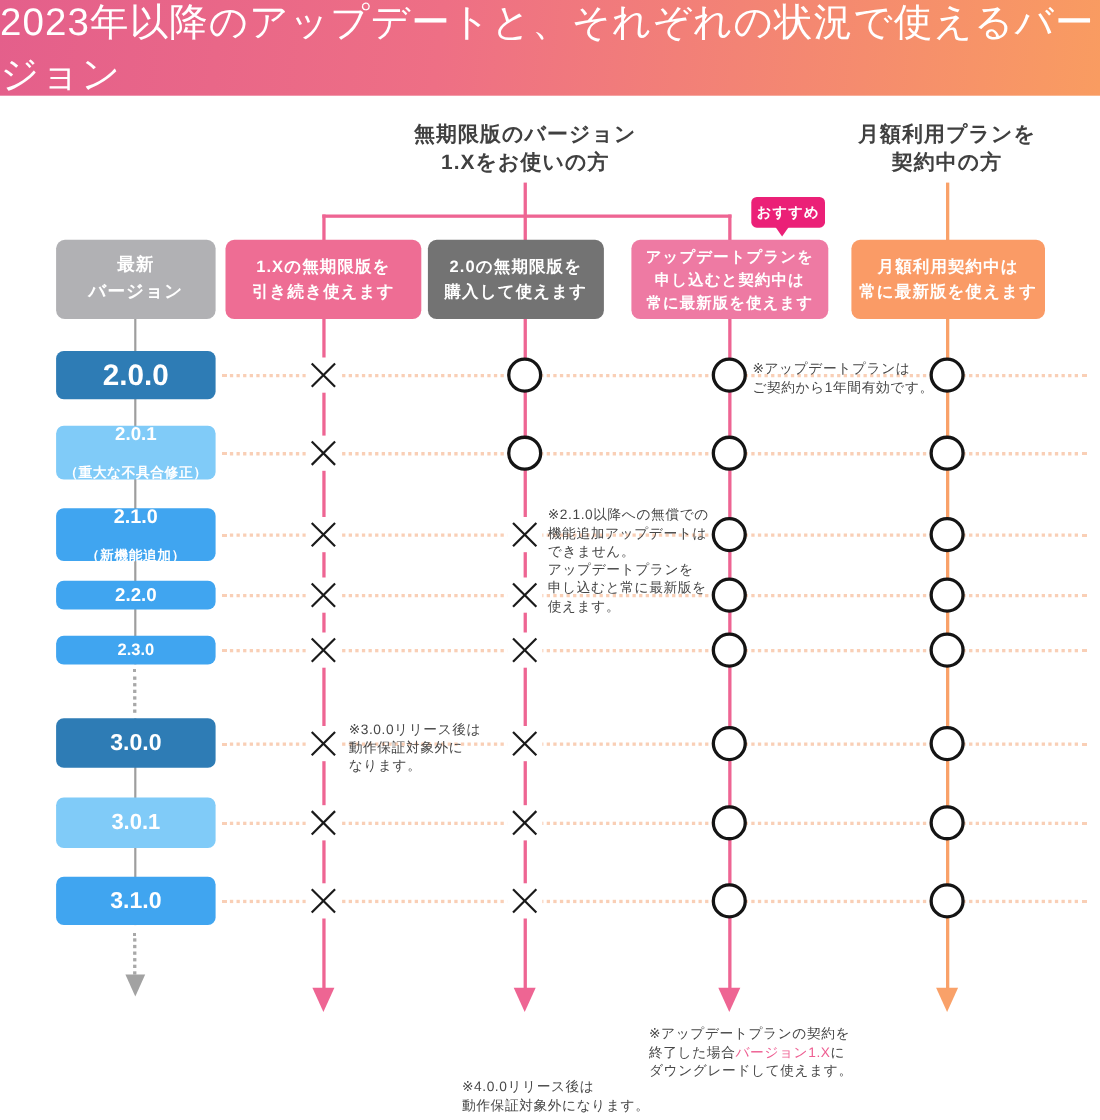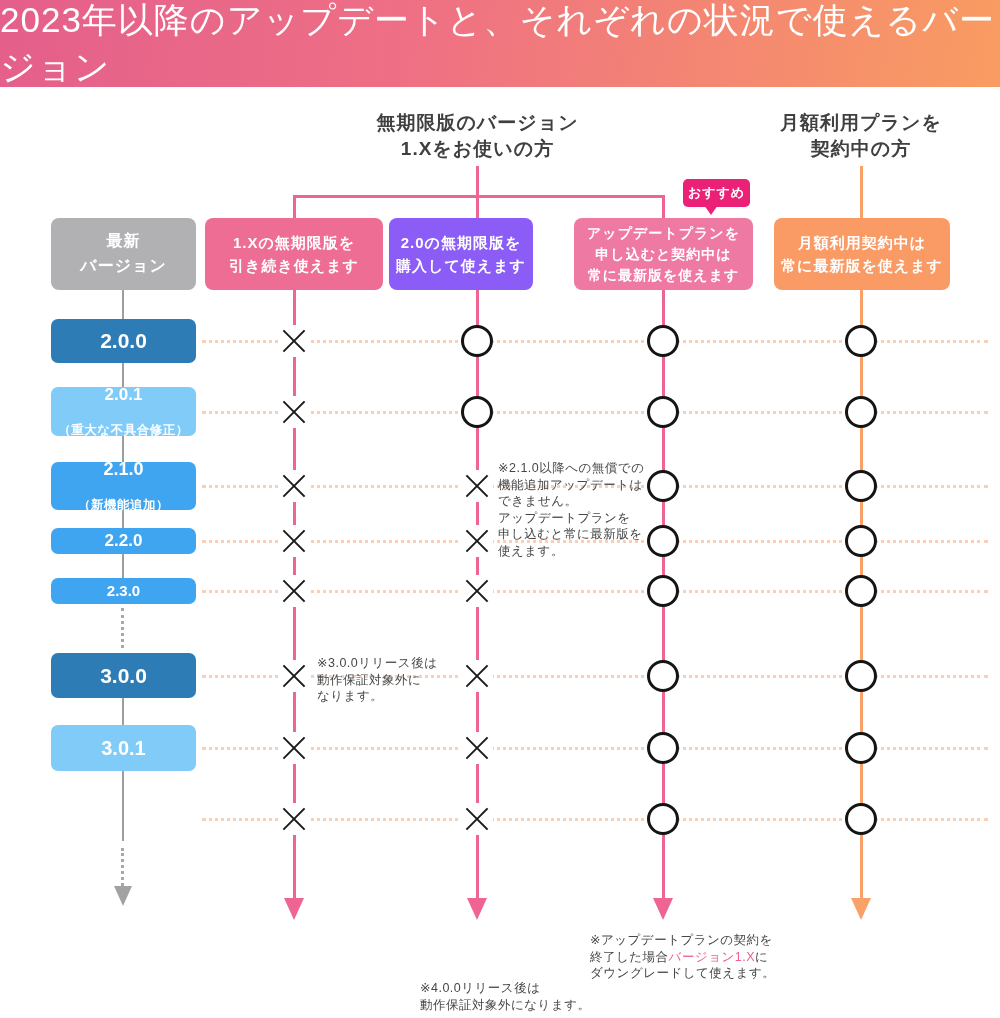--- a/index.html
+++ b/index.html
@@ -33,21 +33,21 @@
   .badge{position:absolute;left:683px;top:179px;width:67px;height:28px;background:#eb2077;
     border-radius:5px;color:#fff;font-weight:bold;font-size:13px;display:flex;align-items:center;justify-content:center;letter-spacing:1px;z-index:6;}
   .badge-tail{position:absolute;left:704px;top:205px;width:0;height:0;border-left:7px solid transparent;border-right:7px solid transparent;border-top:10px solid #eb2077;z-index:6;}
 
   
   .plan-box{position:absolute;top:218px;height:72px;border-radius:8px;color:#fff;font-weight:bold;
     display:flex;align-items:center;justify-content:center;text-align:center;z-index:4;
     font-size:15px;line-height:1.55;letter-spacing:1px;}
   .pb-gray{left:51px;width:145px;background:#b1b1b4;font-size:16px;}
   .pb1{left:205px;width:178px;background:#ee6d94;}
-  .pb2{left:389px;width:144px;background:#8b5cf6;}
+  .pb2{left:389px;width:160px;background:#737373;}
   .pb3{left:574px;width:179px;background:#ee7aa3;font-size:14px;line-height:1.5;}
   .pb4{left:774px;width:176px;background:#fa9b66;}
 
   
   .row-dots{position:absolute;left:202px;width:786px;height:0;border-top:3px dotted #f9cfb6;}
   .vbox{position:absolute;left:51px;width:145px;border-radius:7px;color:#fff;font-weight:bold;
     display:flex;flex-direction:column;align-items:center;justify-content:center;text-align:center;z-index:4;line-height:1.2;}
   .dark{background:#2e7cb5;}
   .light{background:#80cbf8;}
   .mid{background:#40a5f0;}
@@ -104,21 +104,21 @@
 購入して使えます</div>
   <div class="plan-box pb3 pre">アップデートプランを
 申し込むと契約中は
 常に最新版を使えます</div>
   <div class="plan-box pb4 pre">月額利用契約中は
 常に最新版を使えます</div>
 
   <div id="rows-layer" style="position:absolute;left:0;top:0;width:1000px;height:1018px;">
       <div class="row-dots" style="top: 340px;"></div>
       <div class="vbox dark" style="top: 319px; height: 44px;">
-        <div class="v1" style="font-size: 21px;">2.0.0</div>
+        <div class="v1" style="font-size: 27px;">2.0.0</div>
       </div>
       <div class="x-mark" style="left: 278px; top: 325px;"></div>
       <div class="o-mark" style="left: 461px; top: 325px;"></div>
       <div class="o-mark" style="left: 647px; top: 325px;"></div>
       <div class="o-mark" style="left: 845px; top: 325px;"></div>
       <div class="row-dots" style="top: 410.5px;"></div>
       <div class="vbox light" style="top: 387px; height: 49px;">
         <div class="v1" style="font-size: 17px;">2.0.1</div>
         <div class="v2">（重大な不具合修正）</div>
       </div>
@@ -161,26 +161,31 @@
       <div class="o-mark" style="left: 845px; top: 659.5px;"></div>
       <div class="row-dots" style="top: 747px;"></div>
       <div class="vbox light" style="top: 725px; height: 46px;">
         <div class="v1" style="font-size: 20px;">3.0.1</div>
       </div>
       <div class="x-mark" style="left: 278px; top: 732px;"></div>
       <div class="x-mark" style="left: 461px; top: 732px;"></div>
       <div class="o-mark" style="left: 647px; top: 732px;"></div>
       <div class="o-mark" style="left: 845px; top: 732px;"></div>
       <div class="row-dots" style="top: 818px;"></div>
+      <div class="vbox mid" style="top: 797px; height: 44px;">
+        <div class="v1" style="font-size: 21px;">3.1.0</div>
+      </div>
       <div class="x-mark" style="left: 278px; top: 803px;"></div>
       <div class="x-mark" style="left: 461px; top: 803px;"></div>
       <div class="o-mark" style="left: 647px; top: 803px;"></div>
       <div class="o-mark" style="left: 845px; top: 803px;"></div>
     </div>
 
+  <div class="note pre" style="left:684px;top:327px;">※アップデートプランは
+ご契約から1年間有効です。</div>
   <div class="note pre" style="left:498px;top:460px;">※2.1.0以降への無償での
 機能追加アップデートは
 できません。
 アップデートプランを
 申し込むと常に最新版を
 使えます。</div>
   <div class="note pre" style="left:317px;top:655px;">※3.0.0リリース後は
 動作保証対象外に
 なります。</div>
   <div class="note pre" style="left:420px;top:980px;">※4.0.0リリース後は

